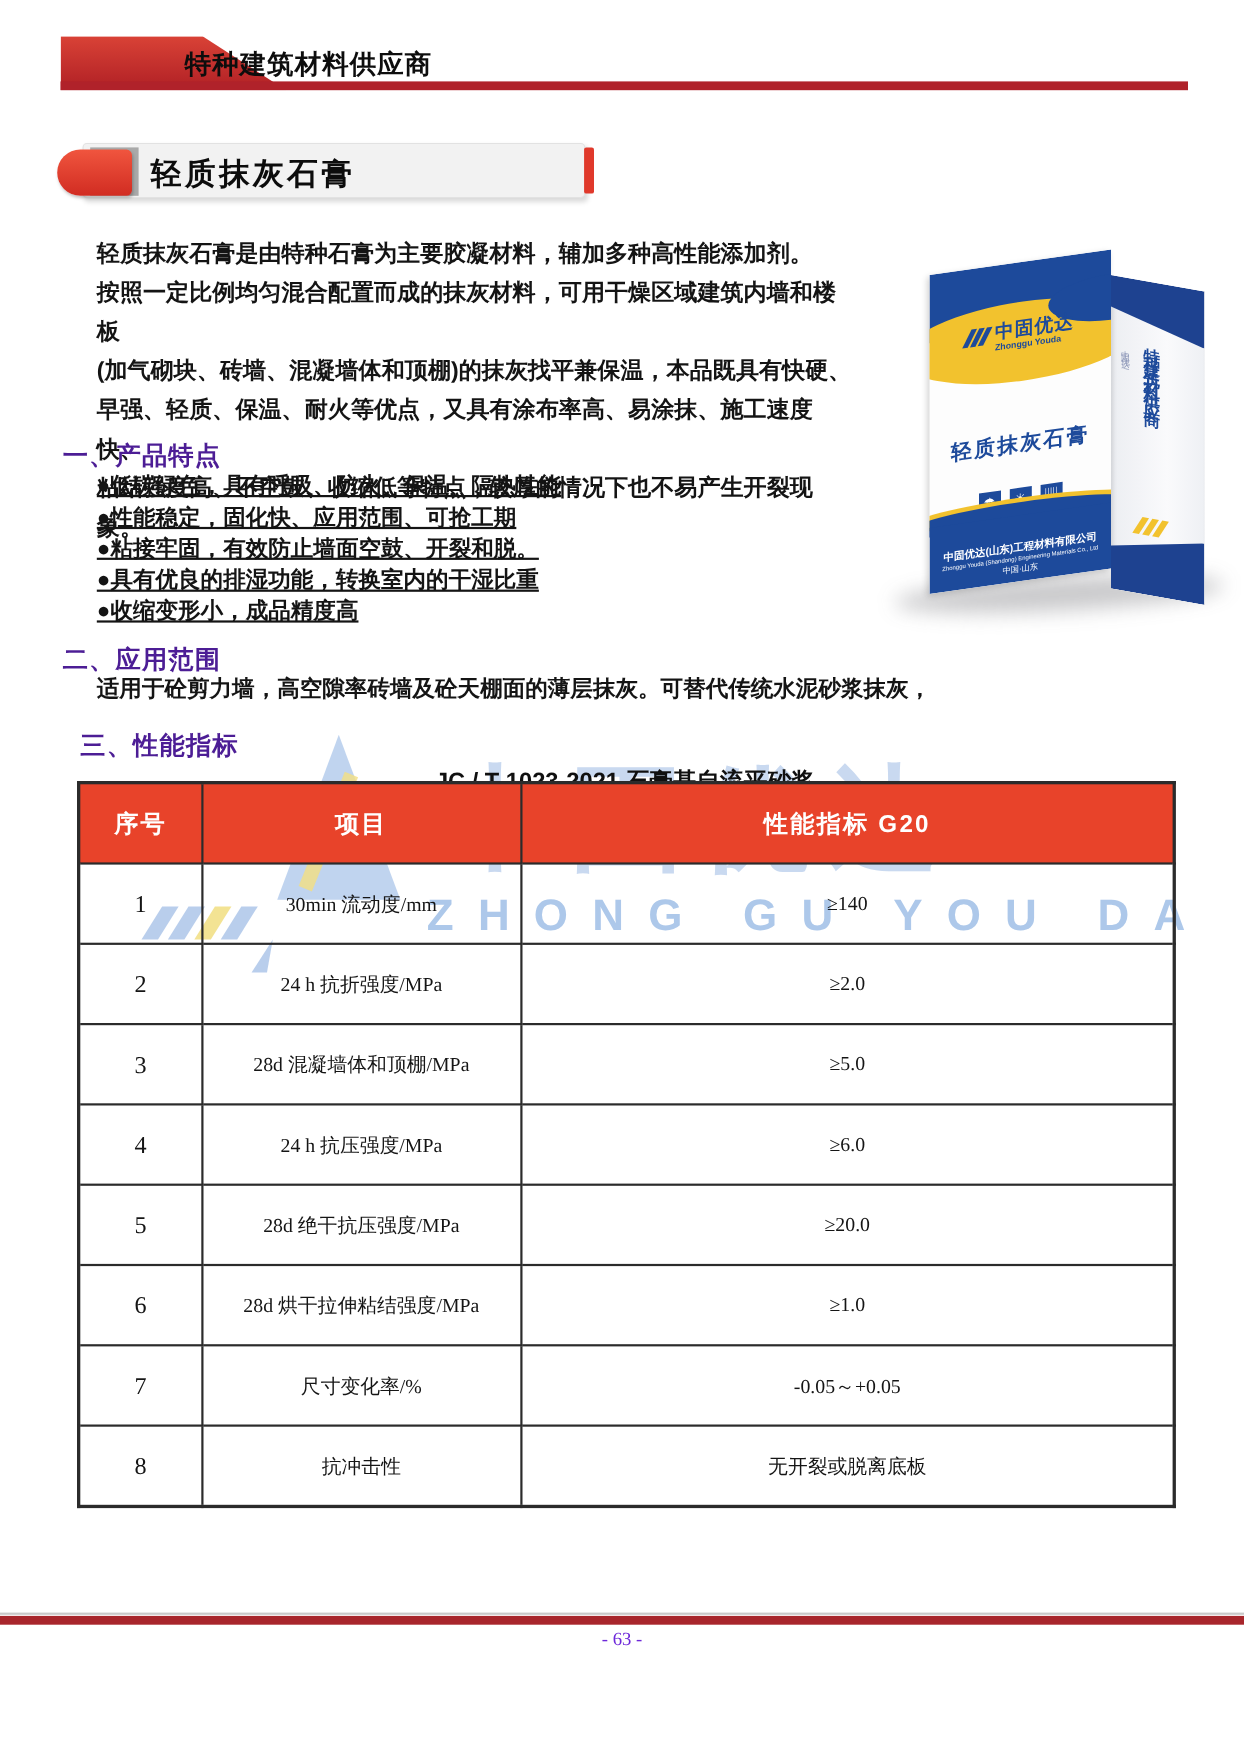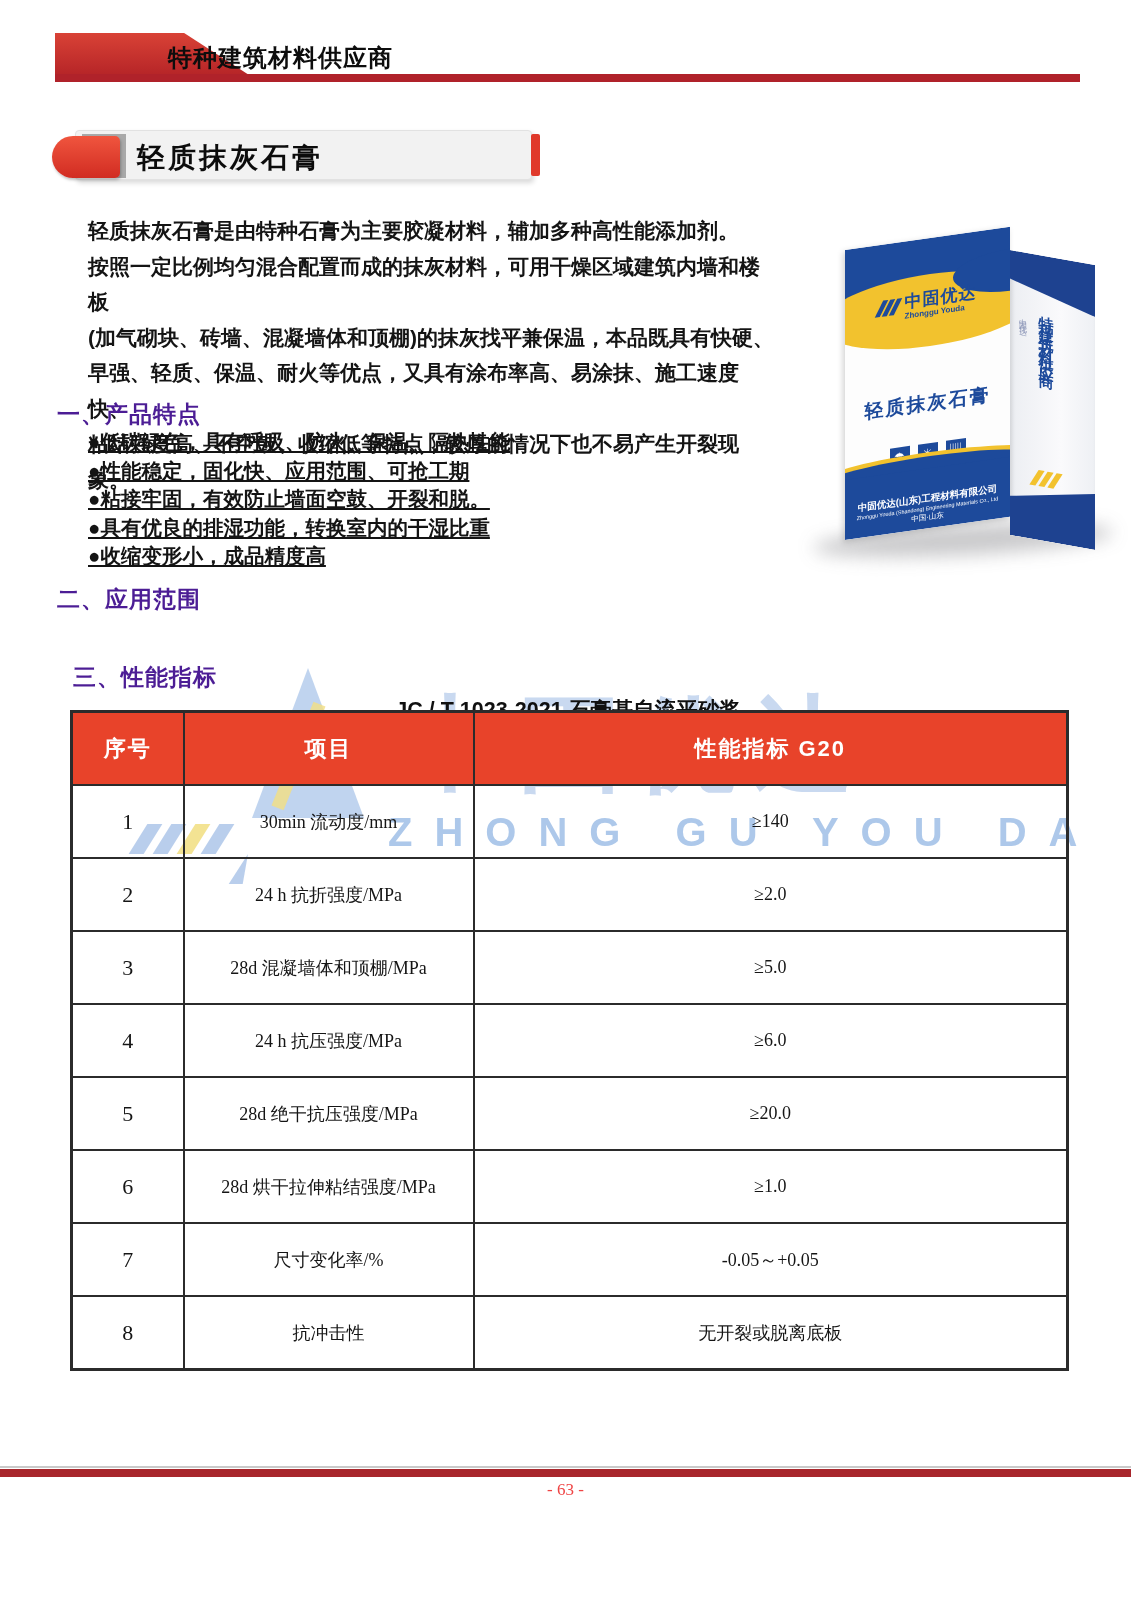--- a/index.html
+++ b/index.html
@@ -59,21 +59,21 @@
   .spec-table{border:3px solid #2b2b2b;}
   .spec-table th{
     height:69px;background:#e8432a;color:#ffffff;
     font-family:"Liberation Sans",sans-serif;font-size:22px;font-weight:bold;letter-spacing:2px;
   }
   .spec-table td{height:69px;font-size:18px;color:#151515;}
   .spec-table td.num{font-size:22px;}
   
   .footer-gray{position:absolute;left:0;top:1466px;width:1131px;height:2px;background:#c9c9c9;}
   .footer-red{position:absolute;left:0;top:1469px;width:1131px;height:8px;background:#a8262c;}
-  .page-num{position:absolute;left:0;top:1480px;width:1131px;text-align:center;font-family:"Liberation Serif",serif;font-size:17px;color:#ef4444;}
+  .page-num{position:absolute;left:0;top:1480px;width:1131px;text-align:center;font-family:"Liberation Serif",serif;font-size:17px;color:#6d28d9;}
   
   .box{position:absolute;left:795px;top:195px;width:336px;height:378px;z-index:1;}
   .box-shadow{position:absolute;left:18px;top:330px;width:300px;height:30px;background:rgba(60,60,70,0.28);border-radius:50%;filter:blur(9px);transform:rotate(-3deg);}
   .box-front{
     position:absolute;left:50px;top:55px;width:165px;height:290px;background:#fdfdfd;
     transform:skewY(-8deg);transform-origin:left top;overflow:hidden;
     box-shadow:-2px 2px 6px rgba(0,0,0,0.18);
   }
   .f-top{position:absolute;left:0;top:0;width:100%;height:62px;background:#1d4a9b;}
   .f-yellow{position:absolute;left:-25px;top:36px;width:220px;height:72px;background:#f2c22e;border-radius:50%;}
@@ -146,20 +146,21 @@
   <div class="bullets">
     <div>●低碳绿色，具有呼吸、防火、保温、隔热性能</div>
     <div>●性能稳定，固化快、应用范围、可抢工期</div>
     <div>●粘接牢固，有效防止墙面空鼓、开裂和脱。</div>
     <div>●具有优良的排湿功能，转换室内的干湿比重</div>
     <div>●收缩变形小，成品精度高</div>
   </div>
 
   <div class="sec-heading" style="left:57px;top:584px;">二、应用范围</div>
   <div class="app-lines">
+    <div>适用于砼剪力墙，高空隙率砖墙及砼天棚面的薄层抹灰。可替代传统水泥砂浆抹灰，</div>
   </div>
 
   <div class="sec-heading" style="left:57px;top:662px;margin-left:16px;">三、性能指标</div>
 
   <div class="tbl-caption">JC / T 1023-2021 石膏基自流平砂浆</div>
 
   <table class="spec-table">
     <colgroup>
         <col class="c1">
         <col class="c2">

